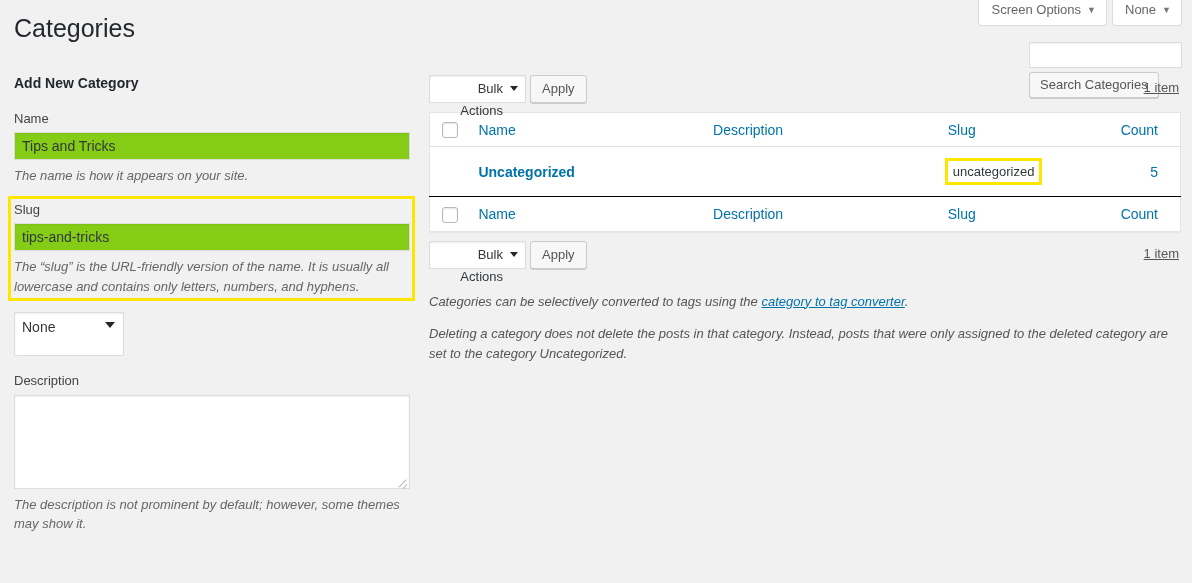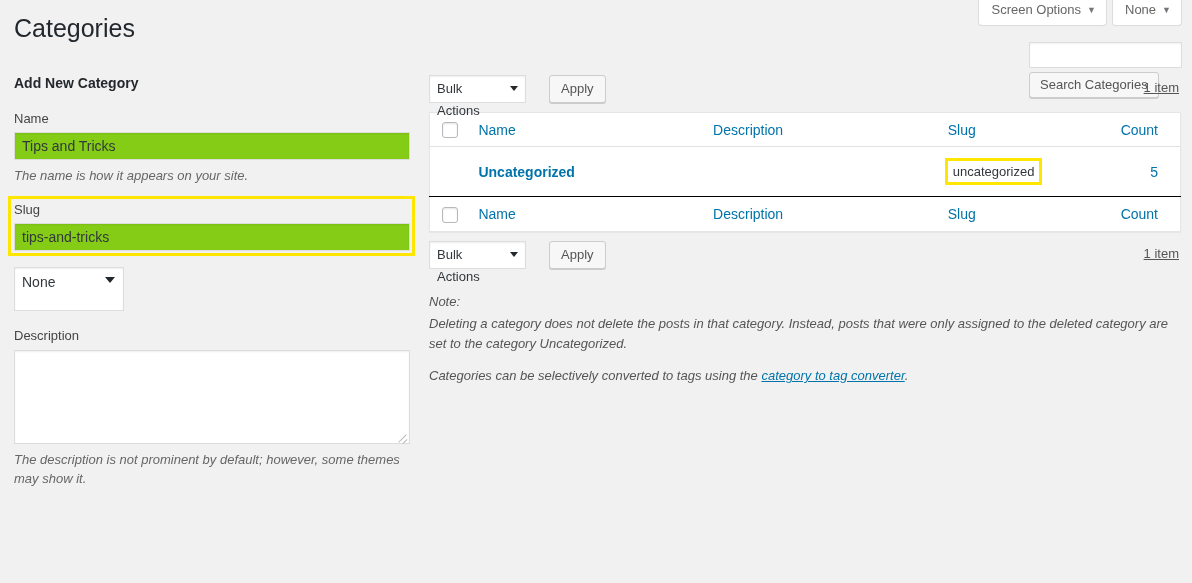--- a/index.html
+++ b/index.html
@@ -221,21 +221,22 @@
   .tablenav {
     display: flex;
     align-items: center;
     height: 30px;
     margin-bottom: 8px;
     position: relative;
   }
   .bulk-wrap {
     position: relative;
     display: inline-block;
-    margin-right: 23px;
+    margin-right: 4px;
+    text-align: right;
   }
   .bulk-select {
     width: 97px;
     height: 28px;
     border: 1px solid #ddd;
     background: #fff;
     padding: 2px 22px 2px 7px;
     font-family: "Liberation Sans", sans-serif;
     font-size: 13px;
     color: #32373c;
@@ -384,20 +385,21 @@
   <div class="field-row">
     <label class="field-label">Name</label>
     <input class="text-input" type="text" value="Tips and Tricks" style="">
     <p class="field-desc">The name is how it appears on your site.</p>
   </div>
 
   <div class="field-row">
     <div class="hl-ring"></div>
     <label class="field-label">Slug</label>
     <input class="text-input" type="text" value="tips-and-tricks" style="">
+    <p class="field-desc">The “slug” is the URL-friendly version of the name. It is usually all lowercase and contains only letters, numbers, and hyphens.</p>
   </div>
 
   <div class="field-row">
     <div class="select-wrap">
       <div class="select-box">None</div>
       <span class="select-caret"></span>
     </div>
   </div>
 
   <div class="field-row">
@@ -465,17 +467,16 @@
   <div class="tablenav" style="margin-top:8px;">
     <div class="bulk-wrap">
       <div class="bulk-select">Bulk Actions</div>
       <span class="bulk-caret"></span>
     </div>
     <button class="btn-secondary apply-btn">Apply</button>
     <span class="item-count">1 item</span>
   </div>
 
   <div class="note-block">
-    <p class="note-label">Note:</p>
+    <p><span>Categories can be selectively converted to tags using the </span><a class="note-link">category to tag converter</a><span>.</span></p>
     <p>Deleting a category does not delete the posts in that category. Instead, posts that were only assigned to the deleted category are set to the category Uncategorized.</p>
-    <p><span>Categories can be selectively converted to tags using the </span><a class="note-link">category to tag converter</a><span>.</span></p>
   </div>
 </div>
 
 </body></html>

